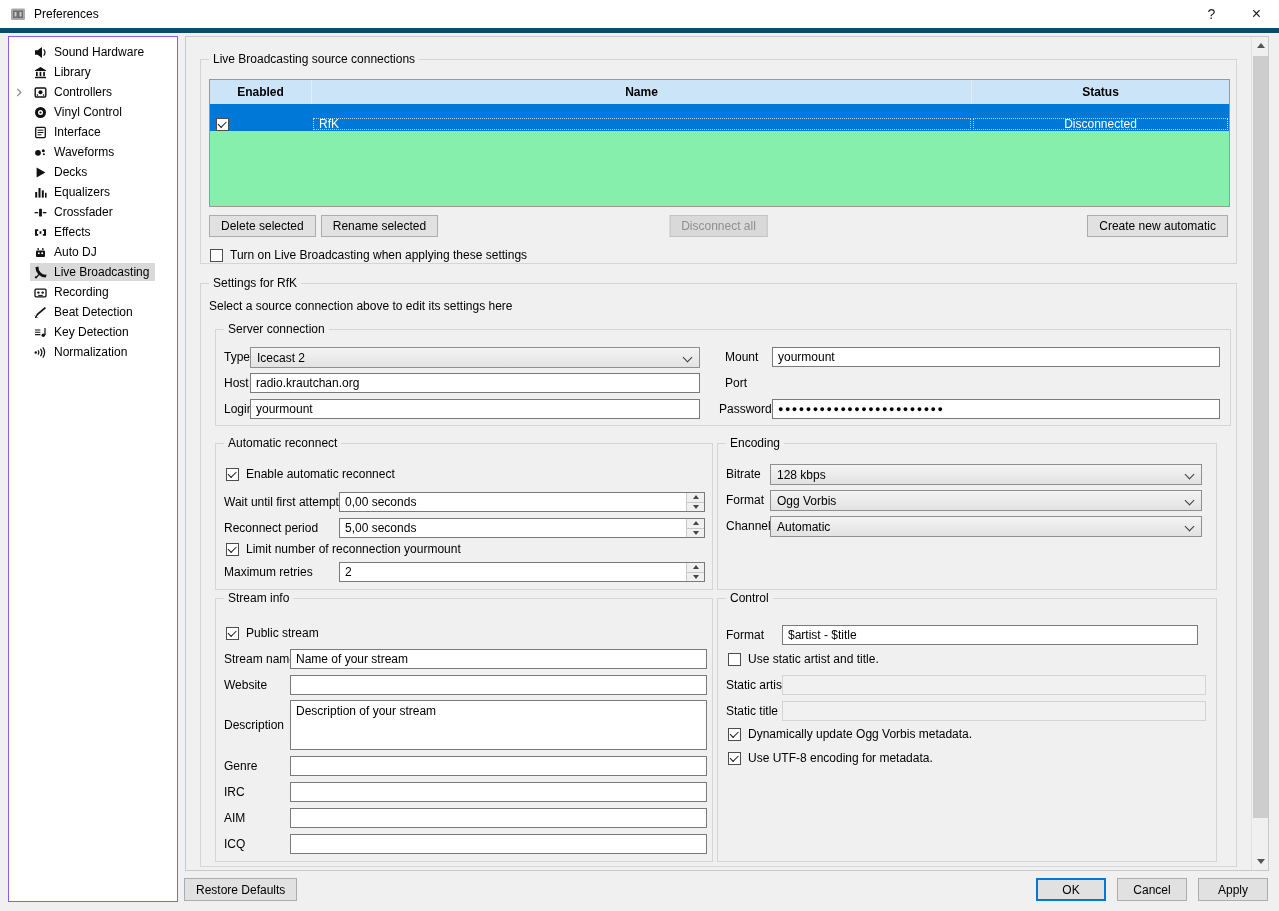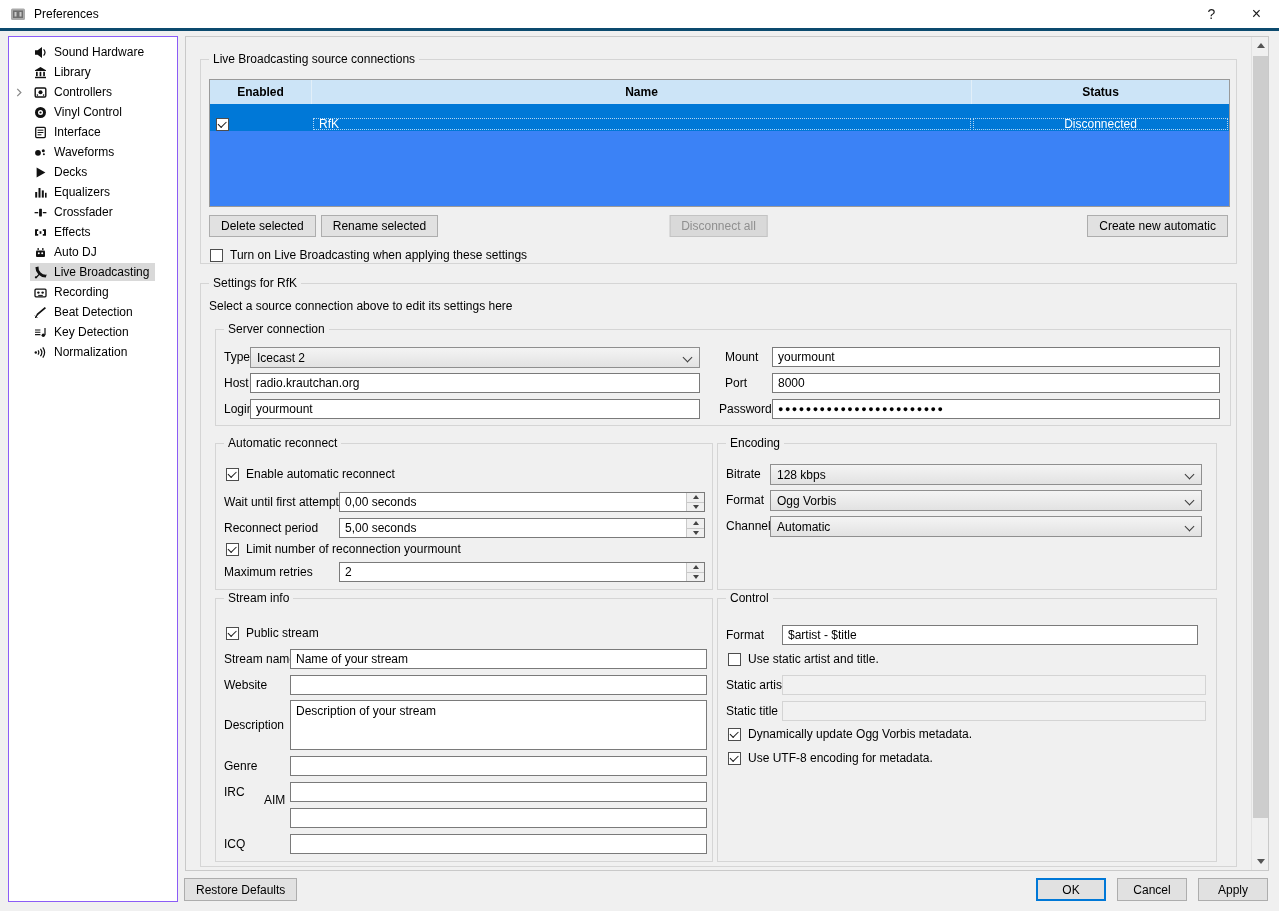--- a/index.html
+++ b/index.html
@@ -4,21 +4,21 @@
 <style>
   html,body{margin:0;padding:0;}
   body{
     position:relative;width:1279px;height:911px;overflow:hidden;
     background:#f0f0f0;color:#000;
     font-family:"Liberation Sans",sans-serif;font-size:12px;
     -webkit-font-smoothing:antialiased;
   }
   
   .titlebar{position:absolute;left:0;top:0;right:0;height:28px;background:#ffffff;
-    border-bottom:3px solid #0c4a6e;display:flex;align-items:center;}
+    border-bottom:5px solid #0c4a6e;display:flex;align-items:center;}
   .title-icon{width:16px;height:16px;margin:0 8px 0 10px;flex:0 0 auto;}
   .tb-btn{position:absolute;top:0;height:28px;width:45px;display:flex;align-items:center;
     justify-content:center;font-size:14px;color:#1a1a1a;cursor:default;}
   .tb-help{right:45px;}
   .tb-close{right:0;font-size:16px;}
   
   .sidebar{position:absolute;left:8px;top:36px;width:170px;height:866px;background:#ffffff;
     border:1px solid #8b5cf6;box-sizing:border-box;overflow:hidden;padding-top:5px;}
   .side-item{height:20px;display:flex;align-items:center;}
   .expander{width:21px;height:20px;display:flex;align-items:center;justify-content:center;flex:0 0 auto;}
@@ -27,21 +27,21 @@
   .sicon{width:16px;height:14px;display:flex;align-items:center;justify-content:center;margin-right:6px;flex:0 0 auto;}
   .sicon svg{display:block;}
   .slabel{white-space:nowrap;}
   
   .content{position:absolute;left:185px;top:36px;width:1084px;height:835px;
     border:1px solid #c9c9c9;box-sizing:border-box;background:#f0f0f0;}
   
   .group{position:absolute;border:1px solid #d5d5d5;box-sizing:border-box;}
   .gtitle{position:absolute;top:-8px;left:8px;background:#f0f0f0;padding:0 4px;white-space:nowrap;}
   
-  .tbl{position:absolute;left:8px;top:19px;width:1021px;height:128px;background:#3b82f6;
+  .tbl{position:absolute;left:8px;top:19px;width:1021px;height:128px;background:#86efac;
     border:1px solid #999;box-sizing:border-box;}
   .tbl-head{display:flex;height:24px;background:#cce4f7;font-weight:bold;align-items:stretch;}
   .th{display:flex;align-items:center;justify-content:center;border-right:1px solid #e2eff9;box-sizing:border-box;}
   .th-enabled{width:102px;}
   .th-name{flex:1;}
   .th-status{width:257px;border-right:none;}
   .tbl-row{display:flex;height:27px;background:#0078d7;color:#ffffff;align-items:flex-end;}
   .td{display:flex;align-items:center;box-sizing:border-box;}
   .td-enabled{width:102px;padding-left:6px;}
   .td-name{flex:1;padding-left:7px;outline:1px dotted rgba(255,255,255,.7);outline-offset:-2px;}
@@ -381,21 +381,20 @@
       <div class="combo" style="left:34px;top:17px;width:450px;">
         <span>Icecast 2</span>
         <span class="chev"></span>
       </div>
       <span class="lbl" style="left:509px;top:17px;">Mount</span>
       <input class="tinput" style="left: 556px; top: 17px; width: 448px;" value="yourmount">
 
       <span class="lbl" style="left:8px;top:43px;">Host</span>
       <input class="tinput" style="left: 34px; top: 43px; width: 450px;" value="radio.krautchan.org">
       <span class="lbl" style="left:509px;top:43px;">Port</span>
-      <input class="tinput" style="left: 556px; top: 43px; width: 448px;" value="8000">
 
       <span class="lbl" style="left:8px;top:69px;">Login</span>
       <input class="tinput" style="left: 34px; top: 69px; width: 450px;" value="yourmount">
       <span class="lbl" style="left:503px;top:69px;">Password</span>
       <input class="tinput pw" style="left: 556px; top: 69px; width: 448px;" value="●●●●●●●●●●●●●●●●●●●●●●●●">
     </div>
 
     <div class="group" style="left:14px;top:159px;width:498px;height:147px;padding-left:20px;">
       <span class="gtitle">Automatic reconnect</span>
 
@@ -487,21 +486,21 @@
 
       <span class="lbl" style="left:8px;top:116px;">Description</span>
       <textarea class="tinput" style="left: 74px; top: 101px; width: 417px; height: 50px;">Description of your stream</textarea>
 
       <span class="lbl" style="left:8px;top:157px;">Genre</span>
       <input class="tinput" style="left: 74px; top: 157px; width: 417px;">
 
       <span class="lbl" style="left:8px;top:183px;">IRC</span>
       <input class="tinput" style="left: 74px; top: 183px; width: 417px;">
 
-      <span class="lbl" style="left:8px;top:191px;margin-left:40px;">AIM</span>
+      <span class="lbl" style="left:8px;top:209px;">AIM</span>
       <input class="tinput" style="left: 74px; top: 209px; width: 417px;">
 
       <span class="lbl" style="left:8px;top:235px;">ICQ</span>
       <input class="tinput" style="left: 74px; top: 235px; width: 417px;">
     </div>
 
     <div class="group" style="left:516px;top:314px;width:500px;height:264px;">
       <span class="gtitle">Control</span>
 
       <span class="lbl" style="left:8px;top:26px;">Format</span>

